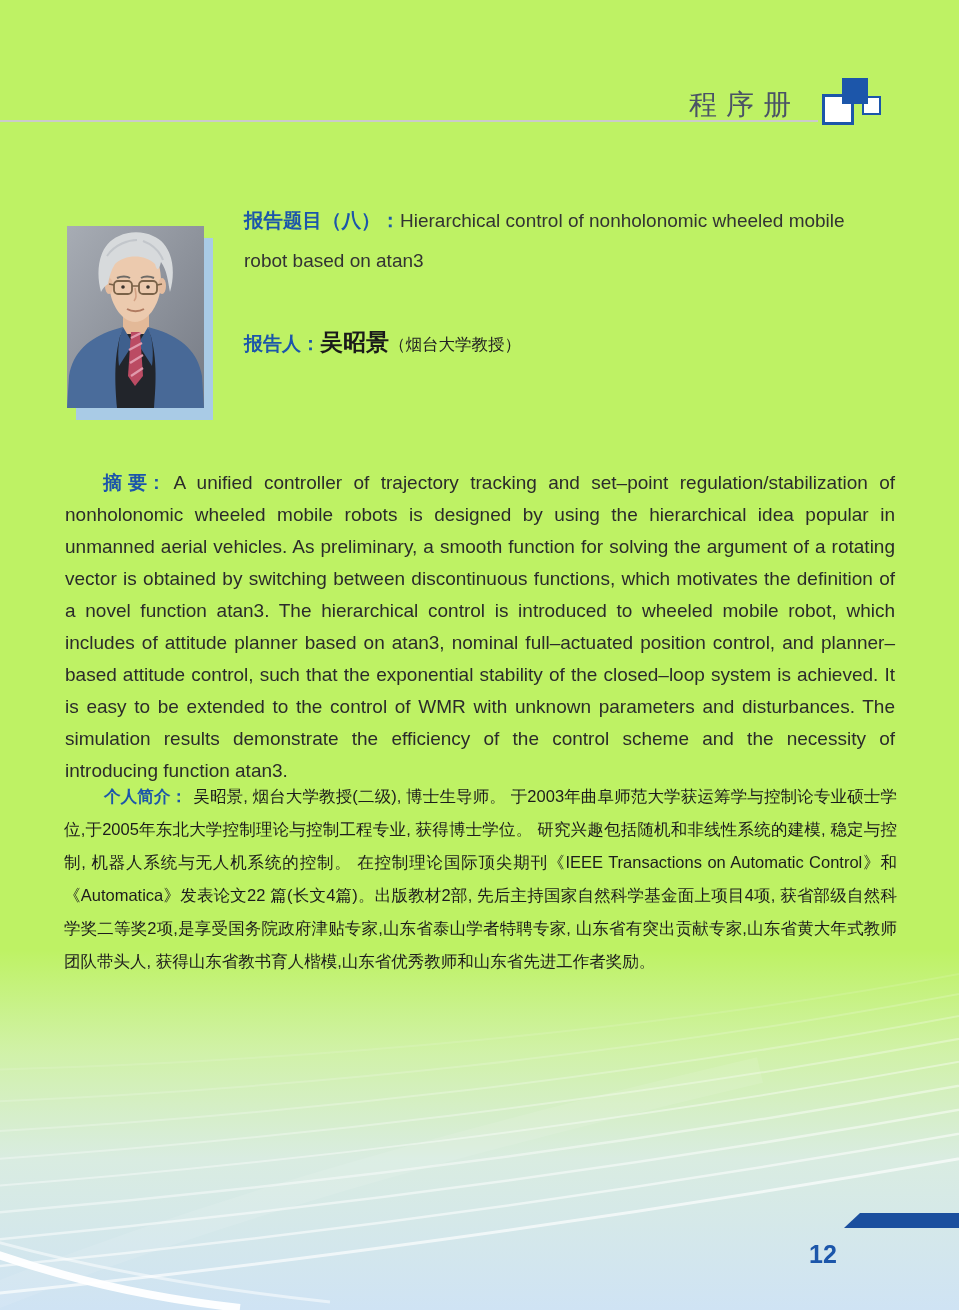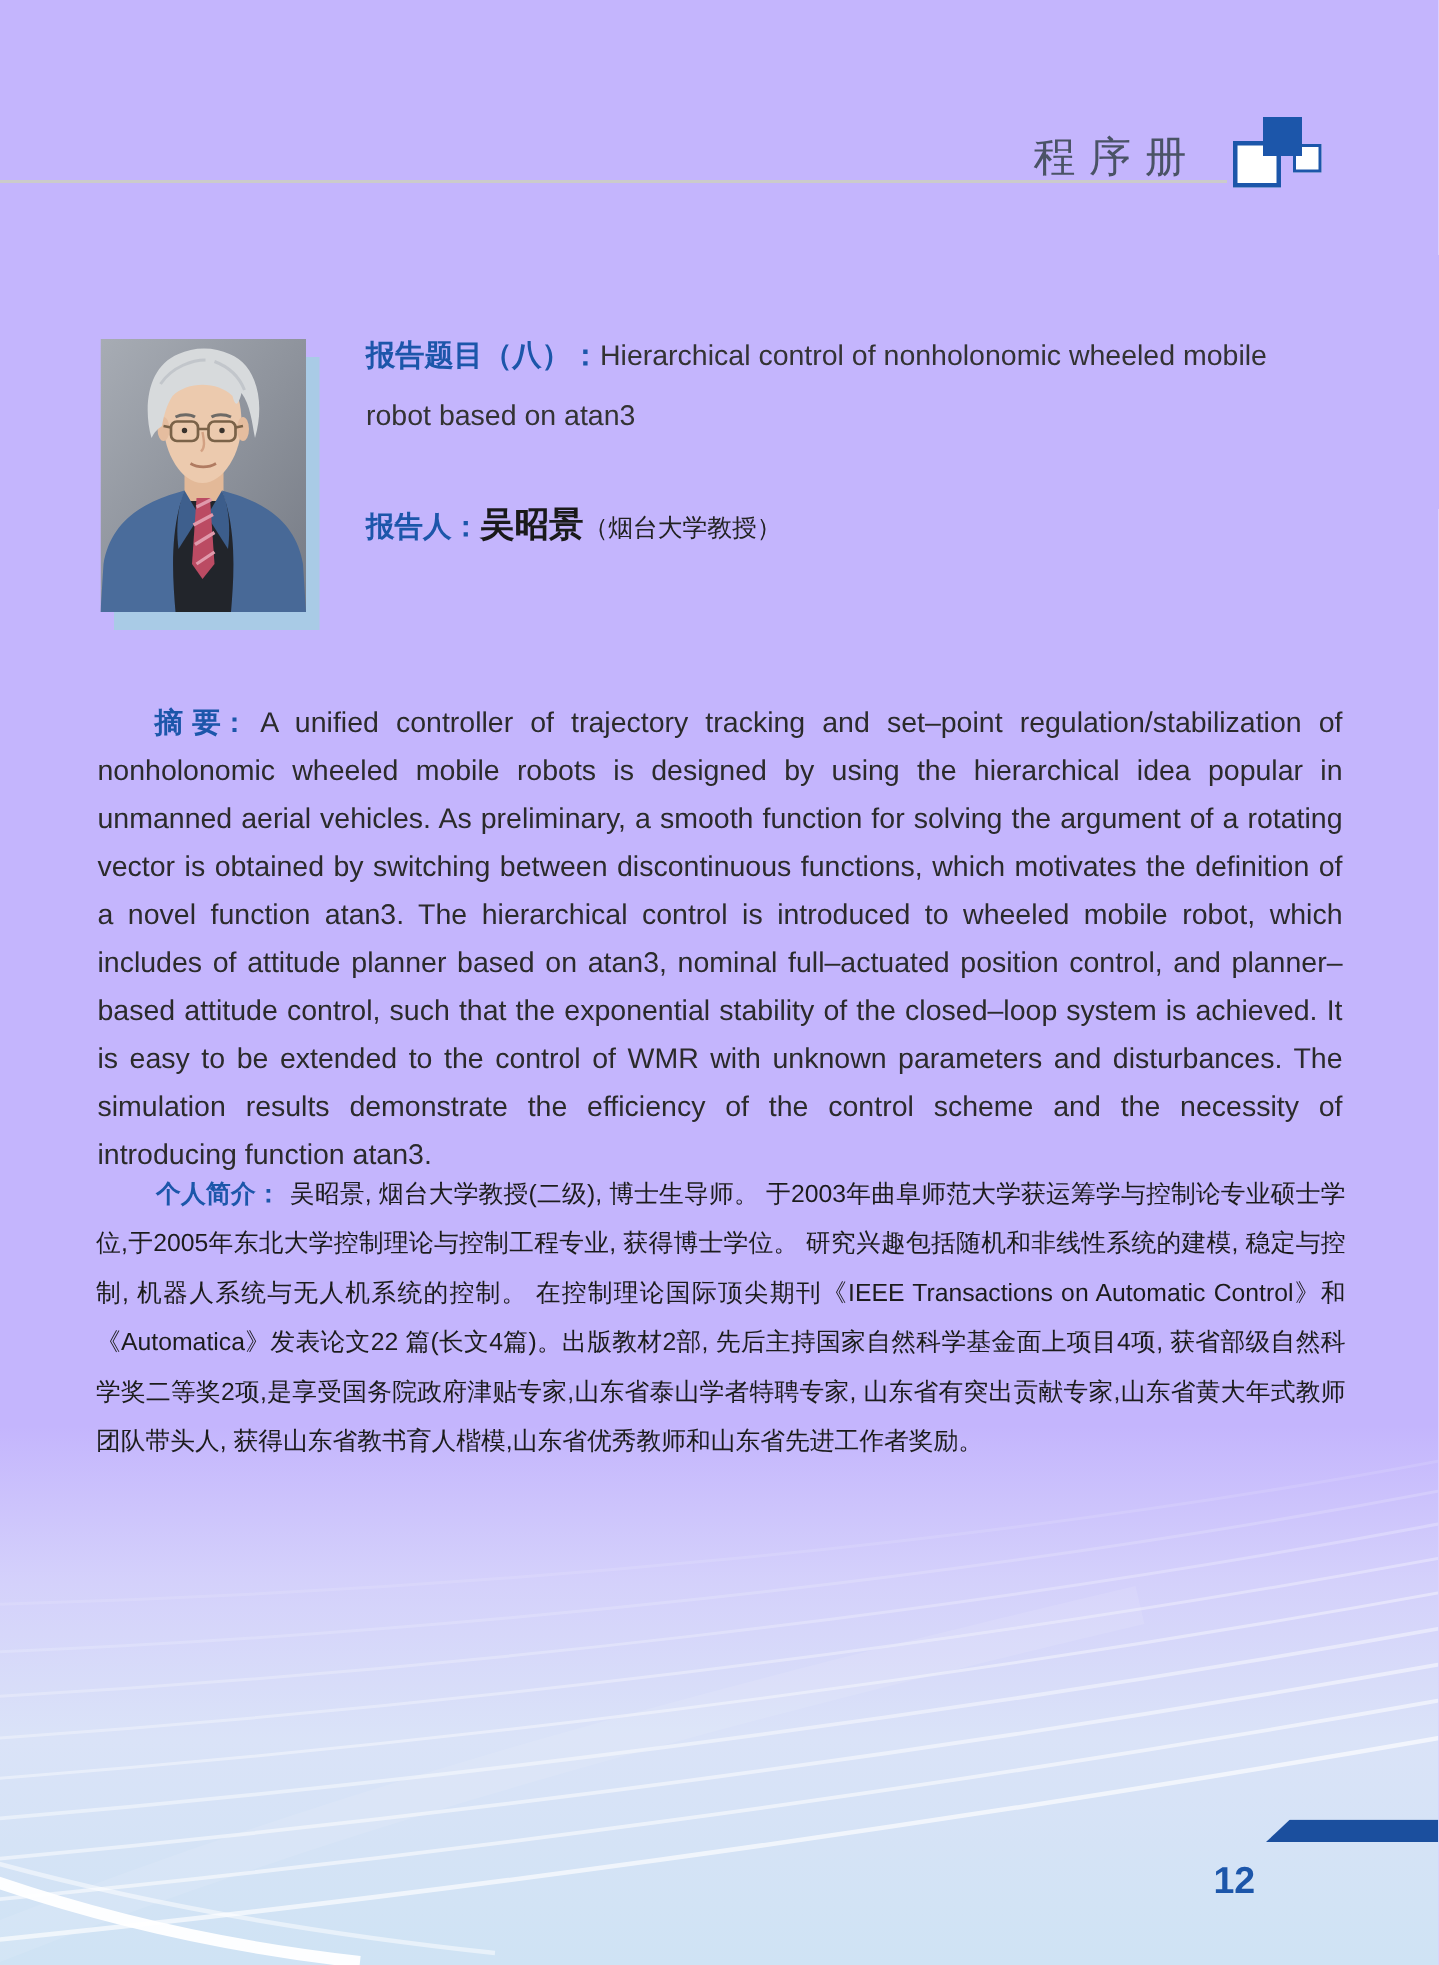--- a/index.html
+++ b/index.html
@@ -1,19 +1,19 @@
 <!DOCTYPE html>
 <html><head>
 <meta charset="utf-8">
 <style>
   html,body{margin:0;padding:0;}
   .page{
     position:relative;
     width:959px;height:1310px;
-    background:#c4b5fd;
+    background:#bef264;
     overflow:hidden;
     font-family:"Liberation Sans", sans-serif;
     color:#2e2e2e;
   }
 
   
   .bottom-decor{
     position:absolute;left:0;bottom:0;width:959px;height:360px;
     background:linear-gradient(180deg,
       rgba(236,244,251,0) 0%,
@@ -39,28 +39,28 @@
   .sq-outline-sm{left:862px;top:96px;width:19px;height:19px;border:2px solid #1c56aa;background:#ffffff;z-index:2;}
   .sq-filled{left:842px;top:78px;width:26px;height:26px;background:#1c56aa;z-index:3;}
 
   
   .photo-wrap{position:absolute;left:67px;top:226px;width:150px;height:196px;}
   .photo-shadow{position:absolute;left:9px;top:12px;width:137px;height:182px;background:#a9cbe6;}
   .photo{position:absolute;left:0;top:0;width:137px;height:182px;display:block;}
 
   
   .talk-title{
-    position:absolute;left:244px;top:217px;width:645px;
+    position:absolute;left:244px;top:200px;width:645px;
     font-size:19px;line-height:40px;color:#333333;
   }
   .blue-label{color:#1c56aa;font-weight:bold;}
   .talk-title .blue-label{font-size:19.5px;}
   .speaker-line{
     position:absolute;left:244px;top:334px;width:645px;
-    font-size:19px;line-height:30px;white-space:nowrap;
+    font-size:19px;line-height:20px;white-space:nowrap;font-family:Liberation Mono, monospace;
   }
   .speaker-name{font-size:23px;font-weight:bold;color:#1a1a1a;}
   .speaker-affil{font-size:16.5px;color:#222222;}
 
   
   .abstract{
     position:absolute;left:65px;top:448px;width:830px;
     font-size:19px;line-height:32px;text-align:justify;
     color:#2b2b2b;text-indent:38px;
   }

